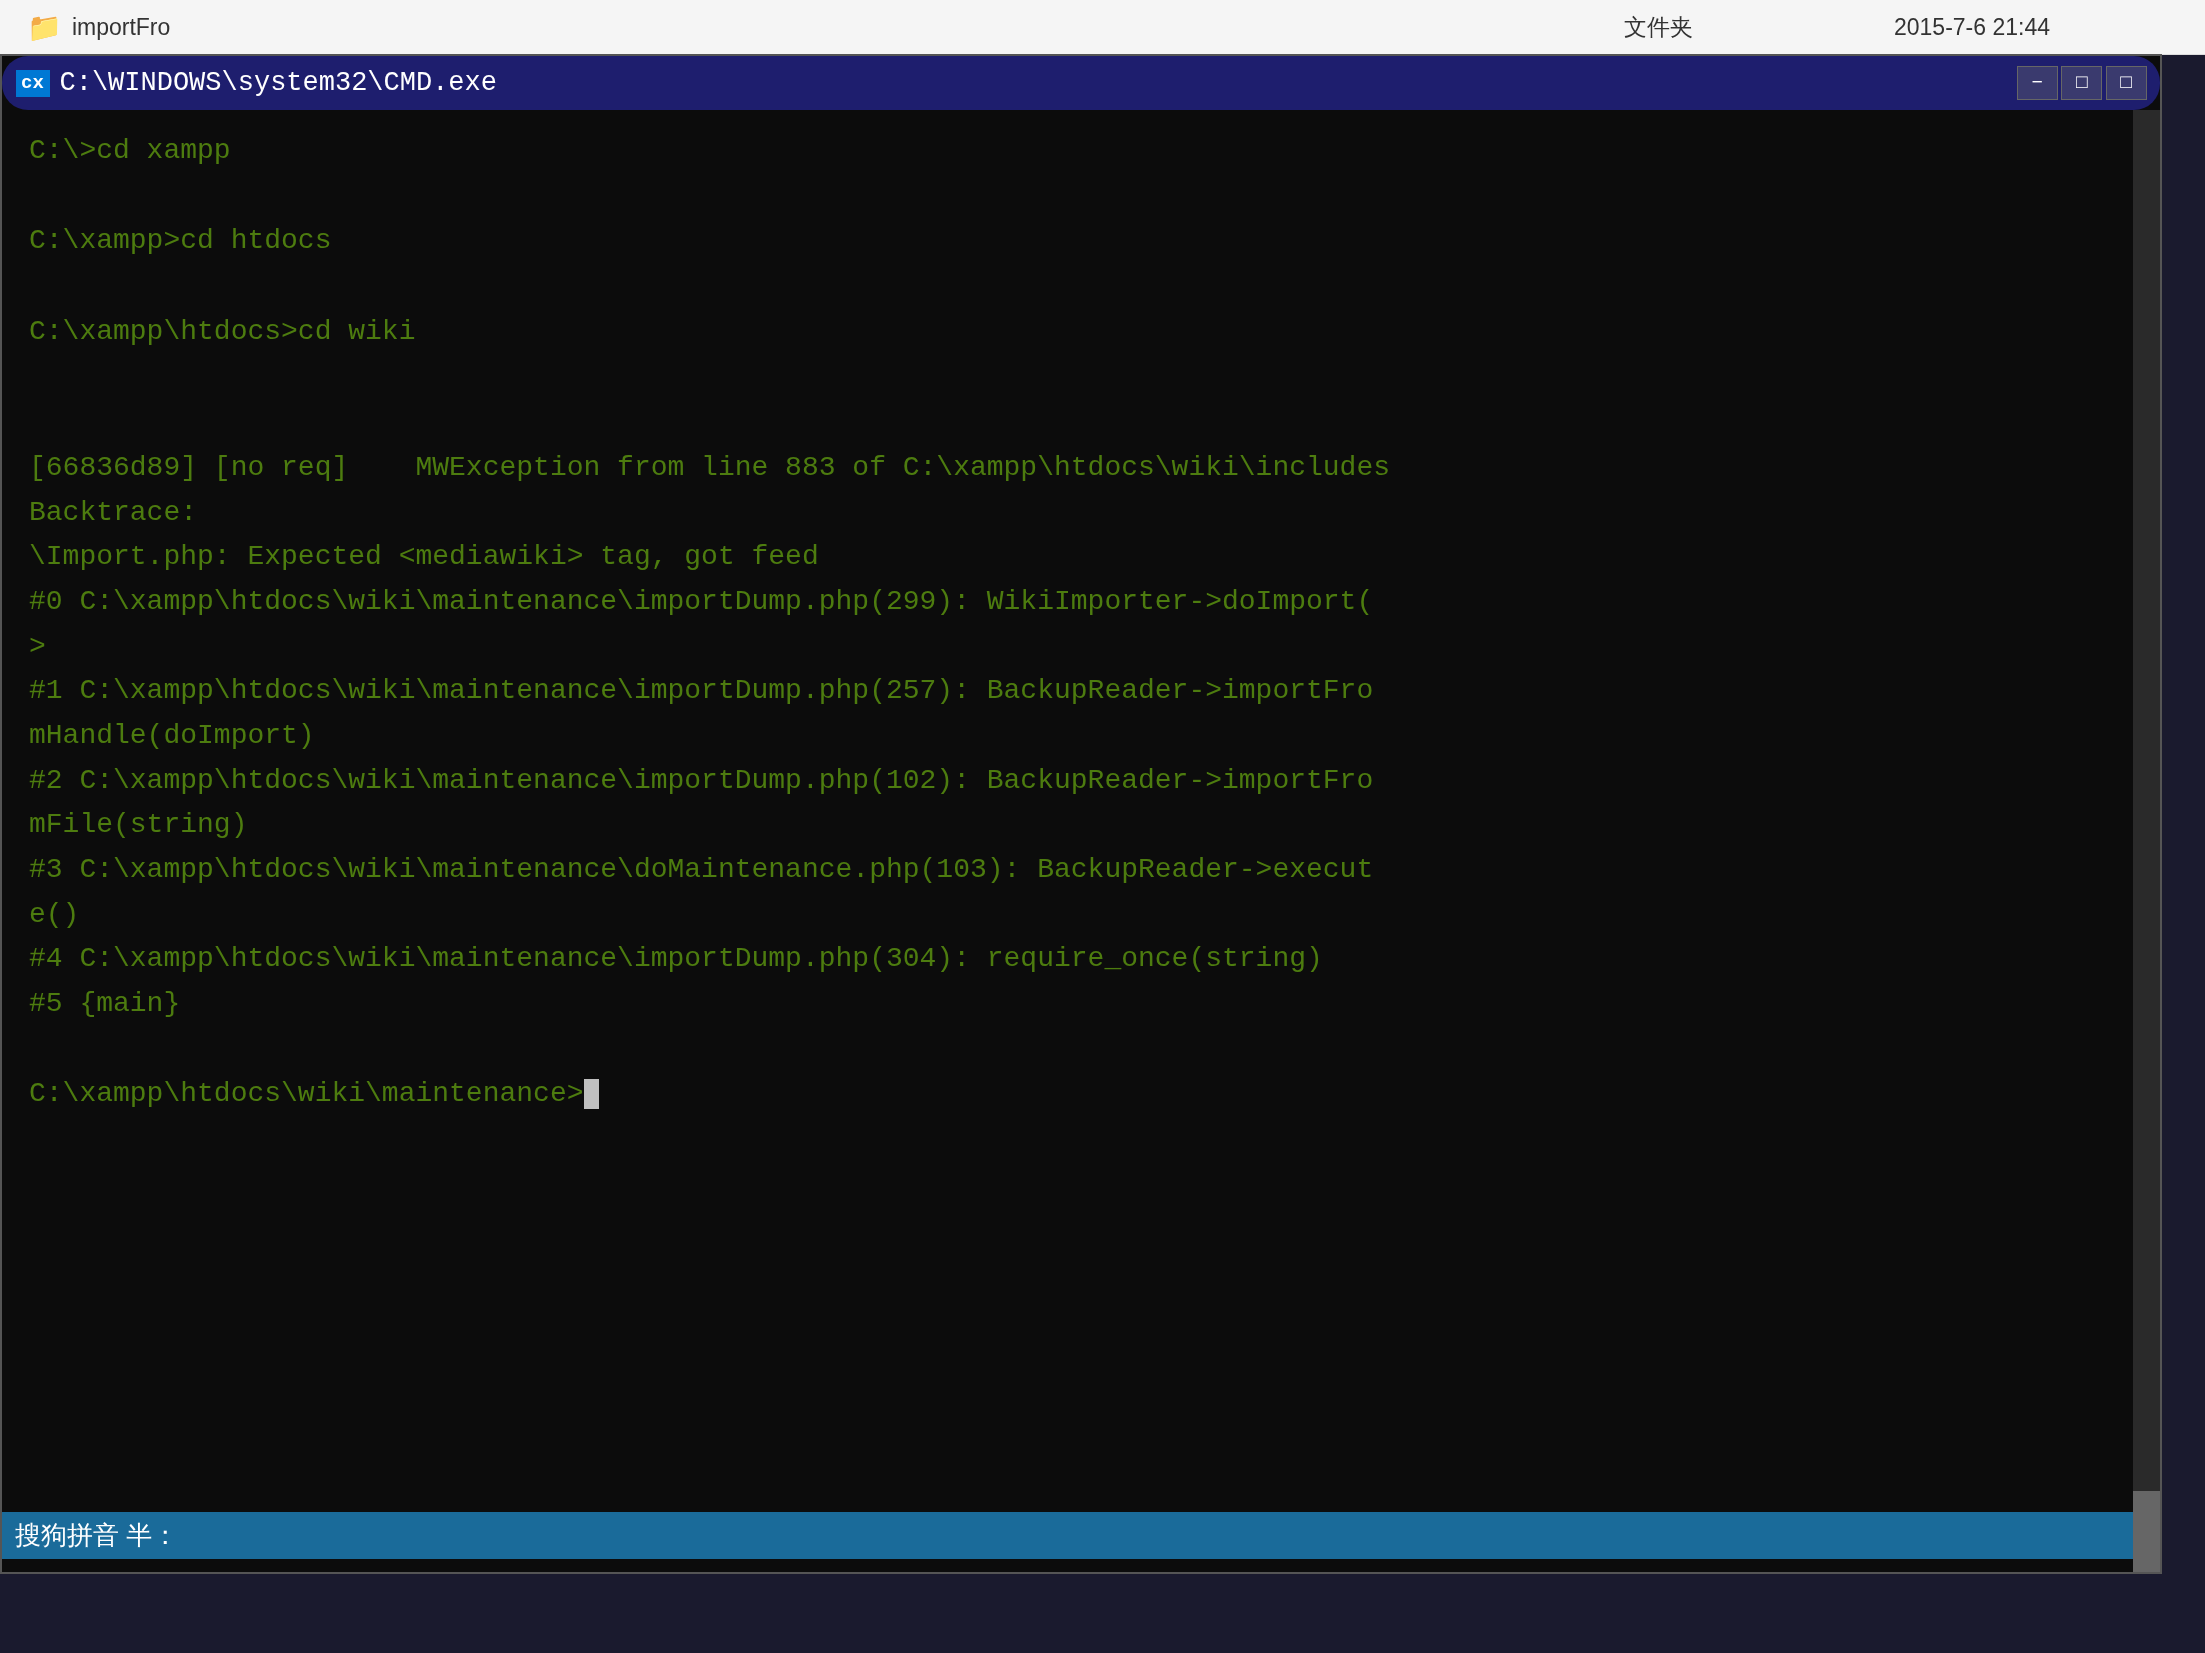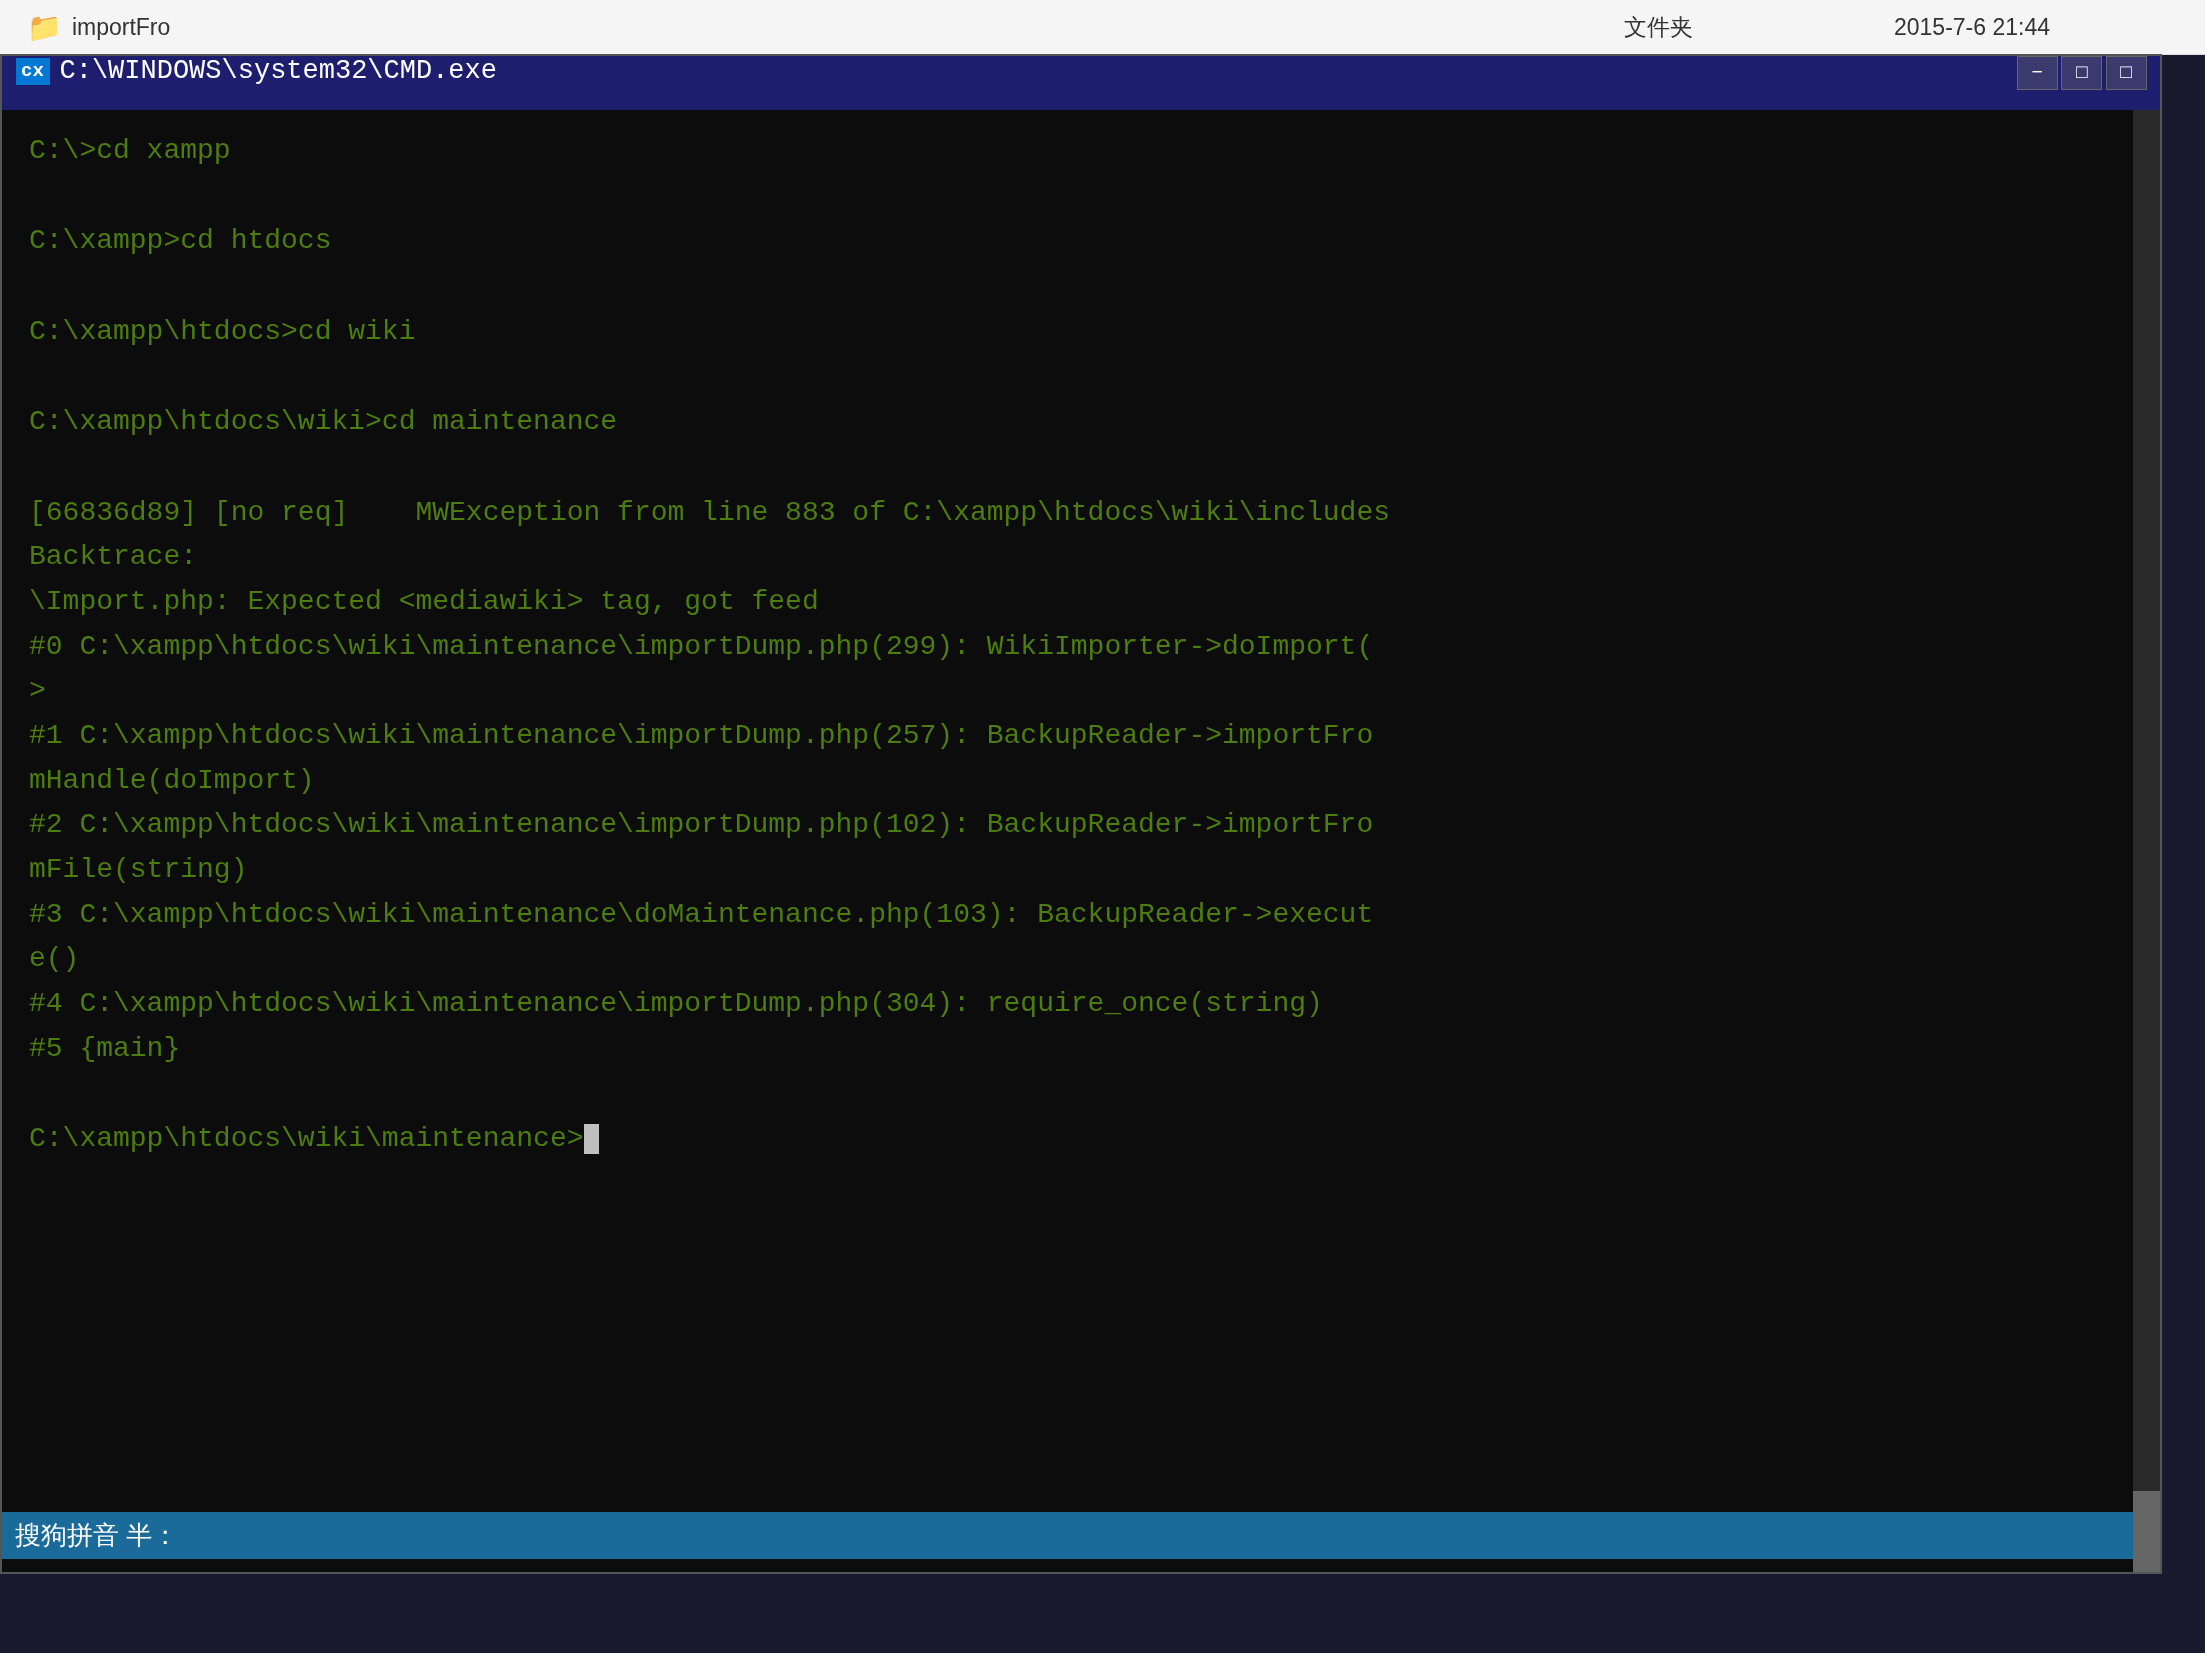--- a/index.html
+++ b/index.html
@@ -25,23 +25,24 @@
       width: 2162px;
       height: 1520px;
       background: #0c0c0c;
       border: 2px solid #555;
     }
 
     .cmd-titlebar {
       background: #1e1e6e;
       height: 54px;
       display: flex;
-      align-items: flex-start;
+      align-items: center;
       justify-content: space-between;
       padding: 0 13.5px;
+      border-radius: 26px;
     }
 
     .cmd-titlebar-text {
       color: #ffffff;
       font-size: 27px;
       font-family: 'Courier New', Courier, monospace;
       display: flex;
       align-items: center;
       gap: 10px;
     }
@@ -212,21 +213,20 @@
   </div>
 
   <div class="cmd-content">
 
     <div class="cmd-line">C:\&gt;cd xampp</div>
     <div class="cmd-line empty"></div>
     <div class="cmd-line">C:\xampp&gt;cd htdocs</div>
     <div class="cmd-line empty"></div>
     <div class="cmd-line">C:\xampp\htdocs&gt;cd wiki</div>
     <div class="cmd-line empty"></div>
-    <div class="cmd-line">C:\xampp\htdocs\wiki&gt;cd maintenance</div>
     <div class="cmd-line empty"></div>
     <div class="cmd-line">[66836d89] [no req]    MWException from line 883 of C:\xampp\htdocs\wiki\includes</div>
     <div class="cmd-line">Backtrace:</div>
     <div class="cmd-line">\Import.php: Expected &lt;mediawiki&gt; tag, got feed</div>
     <div class="cmd-line">#0 C:\xampp\htdocs\wiki\maintenance\importDump.php(299): WikiImporter-&gt;doImport(</div>
     <div class="cmd-line">&gt;</div>
     <div class="cmd-line">#1 C:\xampp\htdocs\wiki\maintenance\importDump.php(257): BackupReader-&gt;importFro</div>
     <div class="cmd-line">mHandle(doImport)</div>
     <div class="cmd-line">#2 C:\xampp\htdocs\wiki\maintenance\importDump.php(102): BackupReader-&gt;importFro</div>
     <div class="cmd-line">mFile(string)</div>

